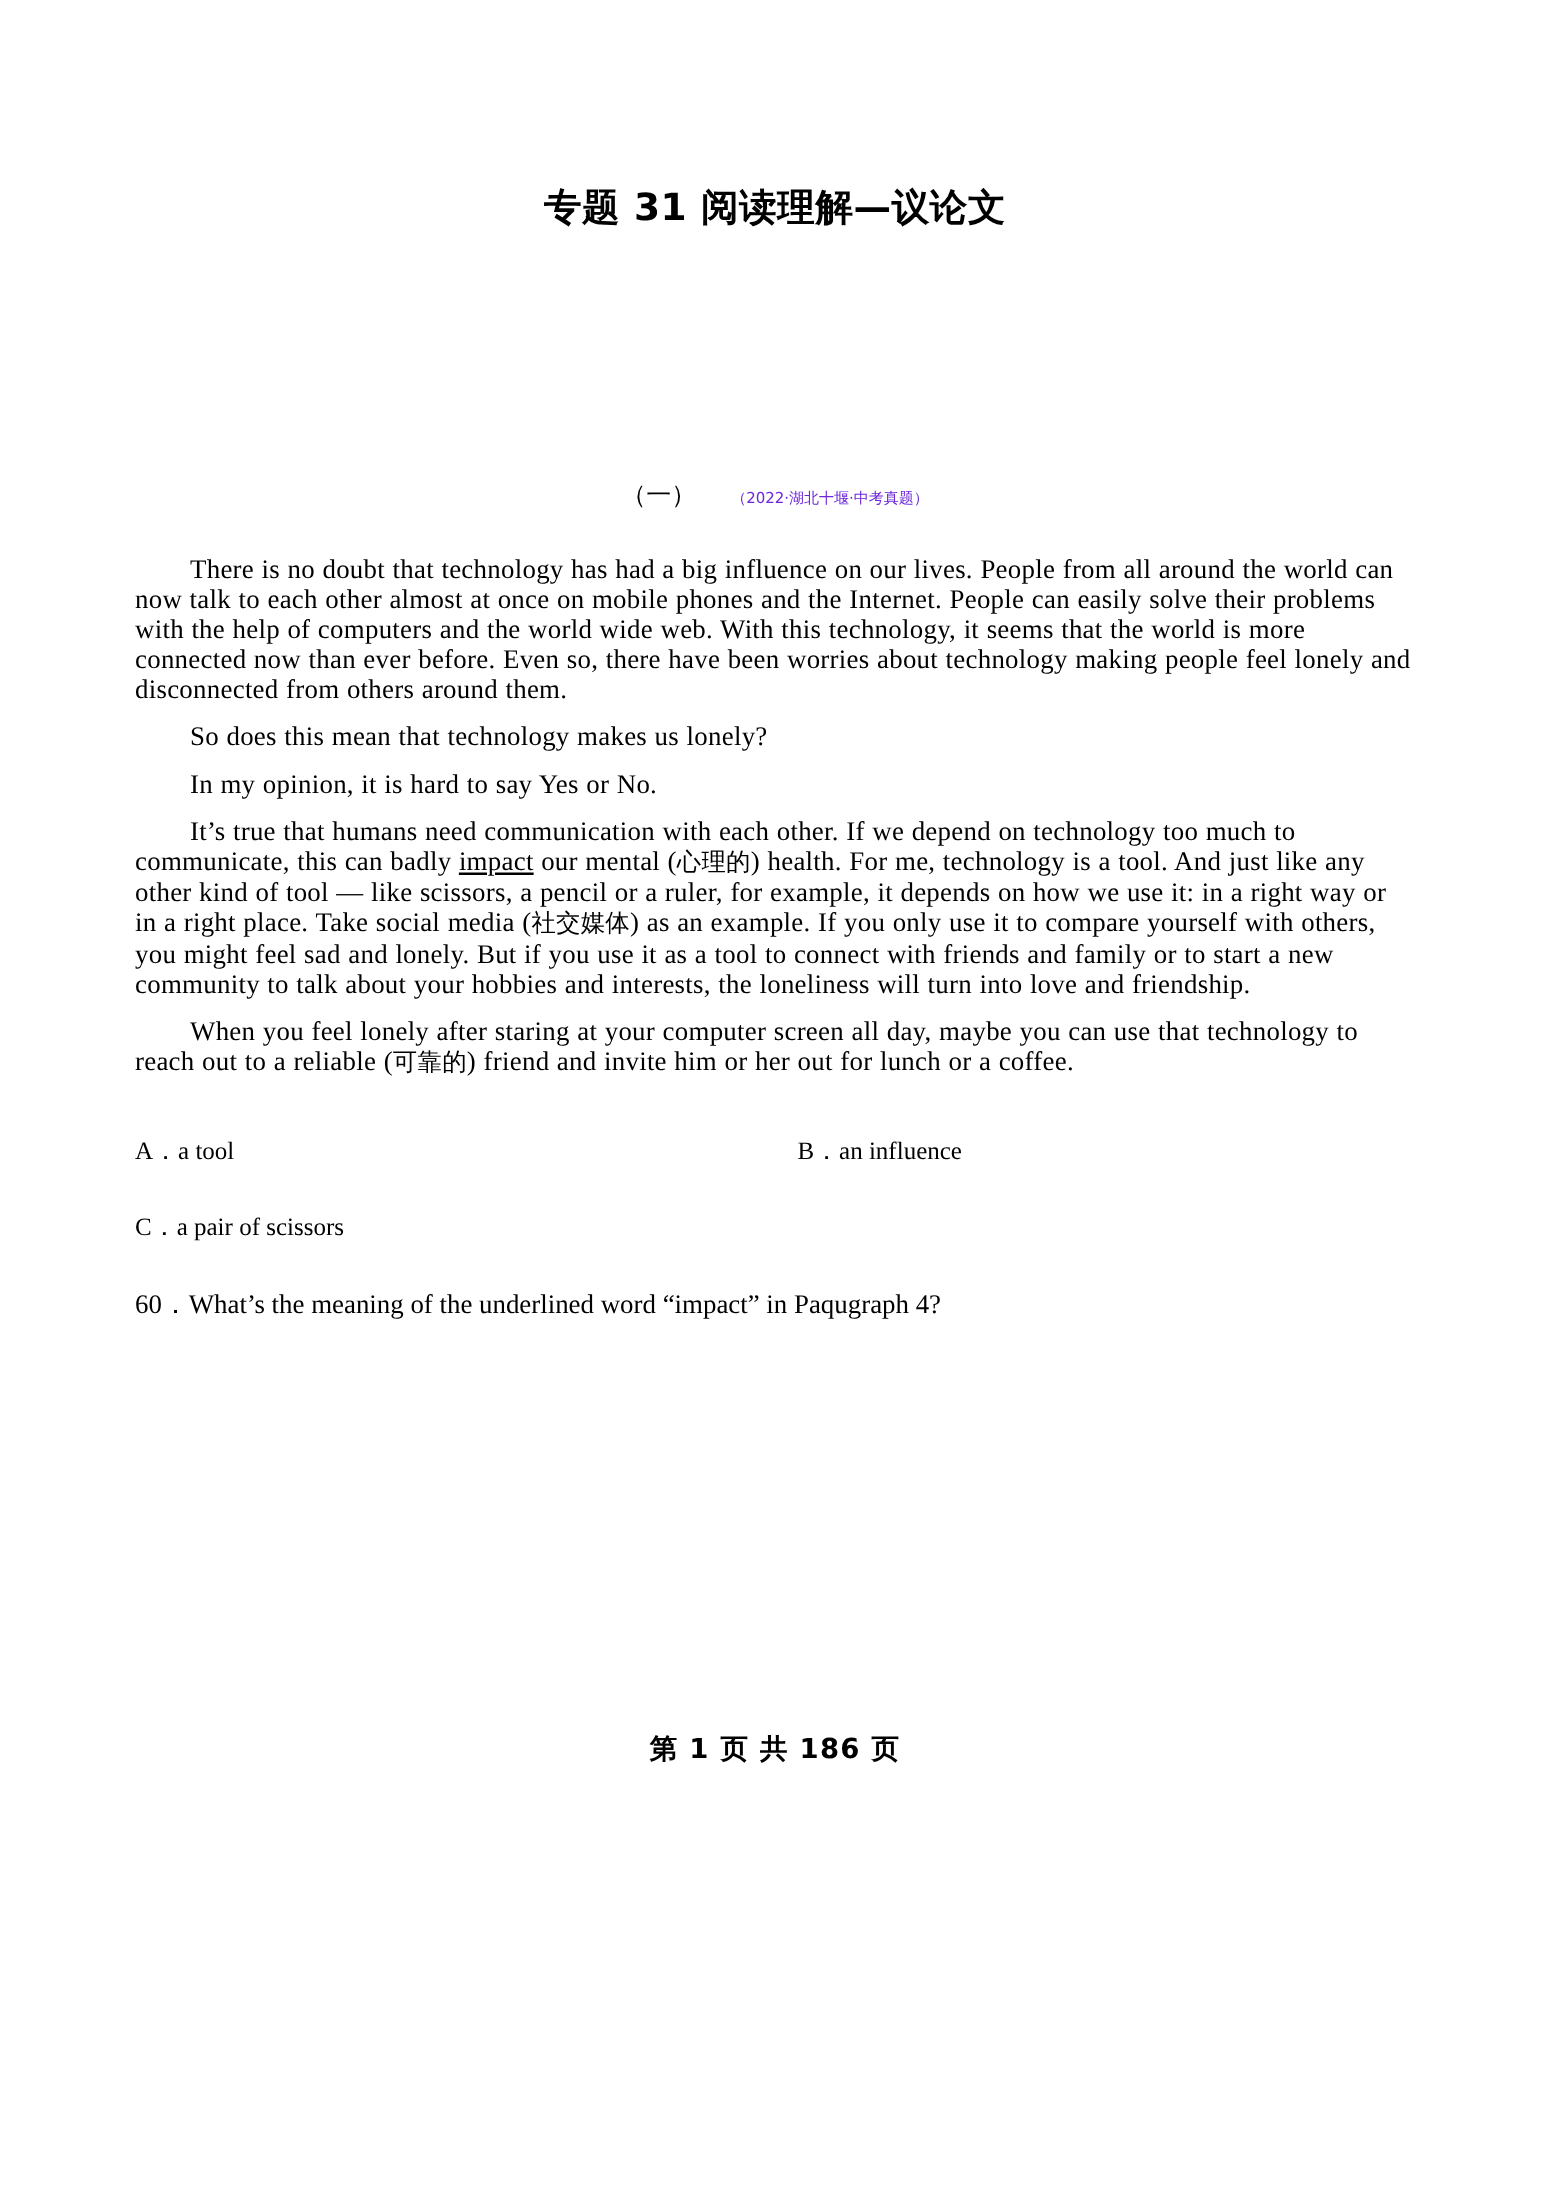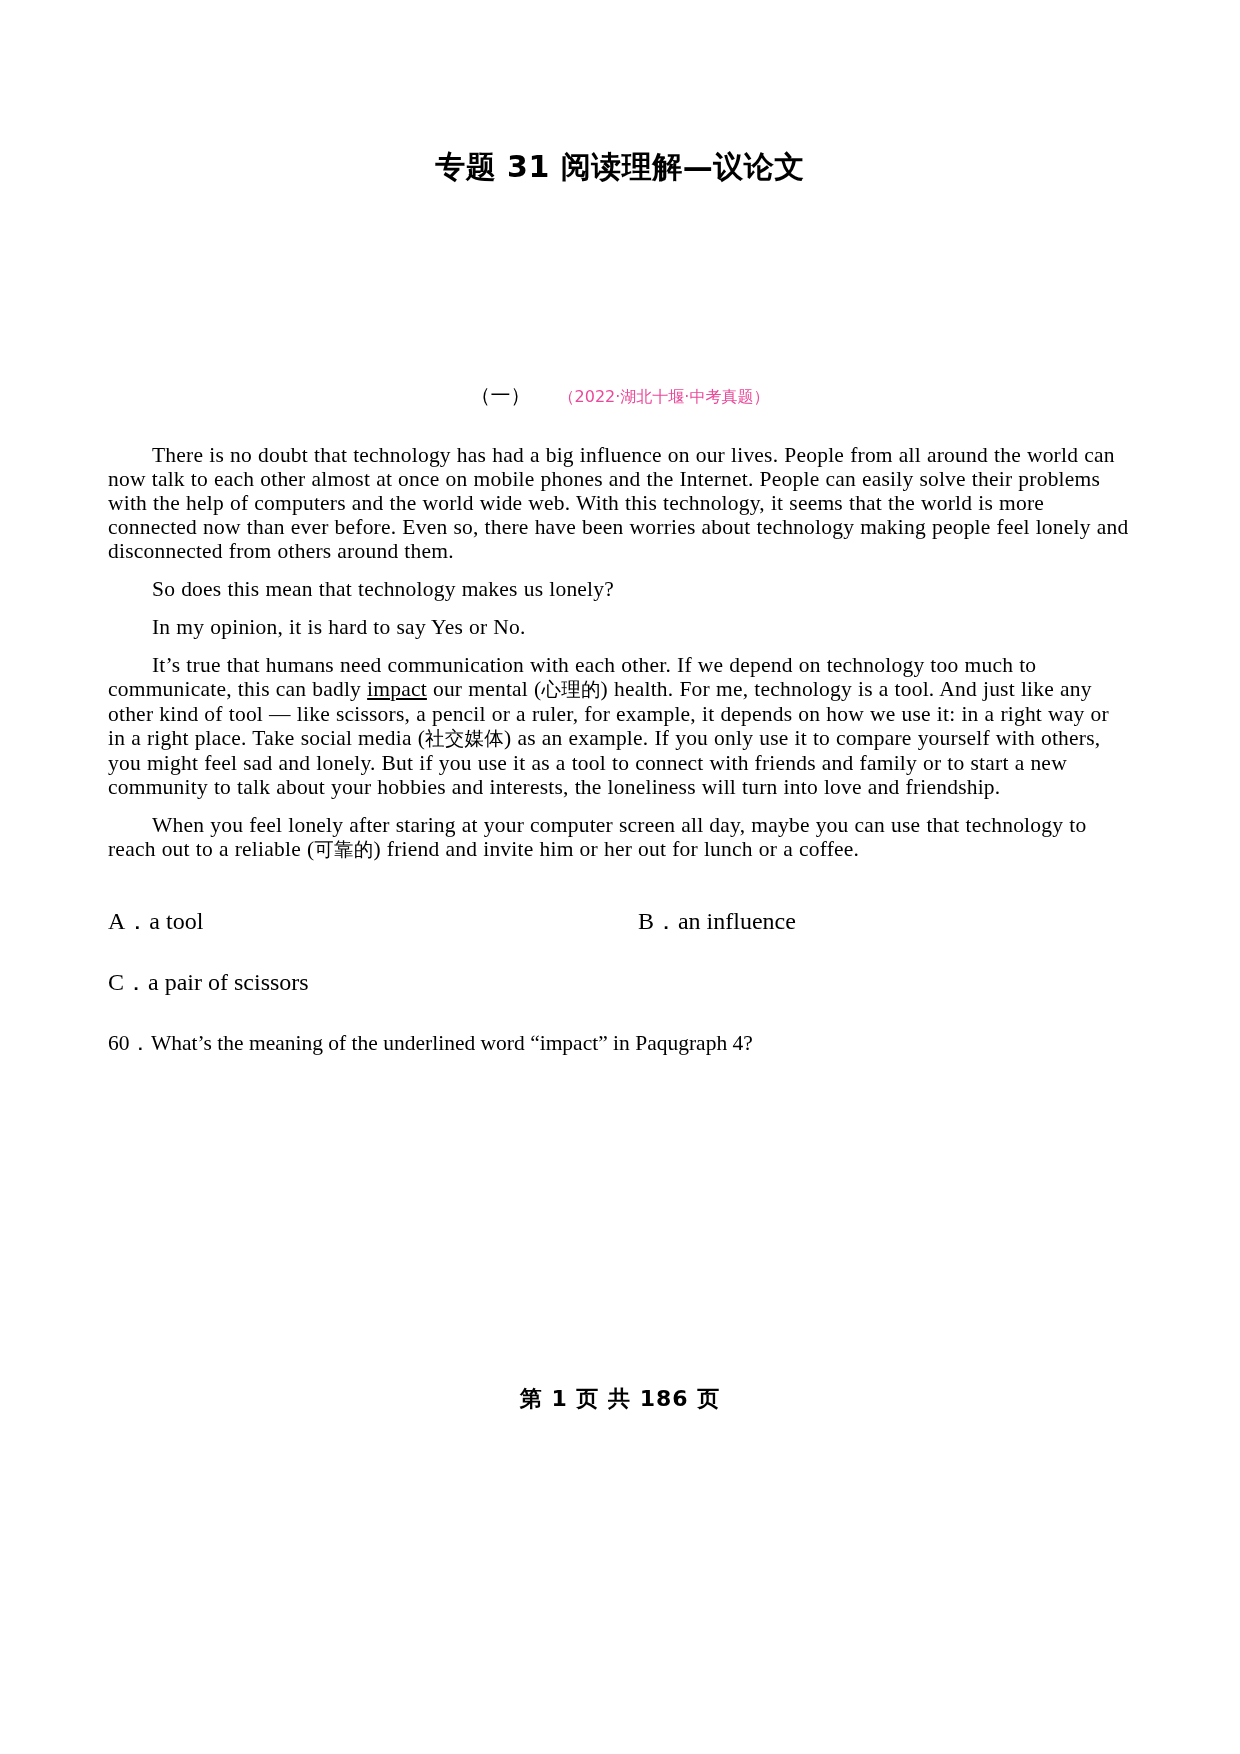--- a/index.html
+++ b/index.html
@@ -43,23 +43,23 @@
     text-align: center;
     font-size: 21px;
     line-height: 1.3;
   }
   .section-head .sec-num {
     color: #000000;
     font-family: "DejaVu Sans", "Liberation Sans", sans-serif;
     font-size: 20px;
   }
   .section-head .sec-source {
-    color: #ec4899;
+    color: #6d28d9;
     font-family: "DejaVu Sans", "Liberation Sans", sans-serif;
-    font-size: 16px;
+    font-size: 12px;
     margin-left: 28px;
   }
 
   
   .body-block {
     padding-top: 34px;
   }
   p.para {
     margin: 0 0 0 0;
     font-size: 21.5px;
@@ -98,21 +98,21 @@
   .blank-line {
     display: inline-block;
     width: 96px;
     border-bottom: 1.4px solid #000;
     vertical-align: 2px;
     margin: 0 5px 0 3px;
   }
   .opt-row {
     display: flex;
     margin-top: 17px;
-    font-size: 24px;
+    font-size: 20px;
     line-height: 44px;
   }
   .opt-row .opt {
     width: 50%;
     box-sizing: border-box;
   }
   .opt-row .opt:nth-child(2) {
     padding-left: 8px;
     margin-left: 20px;
   }

